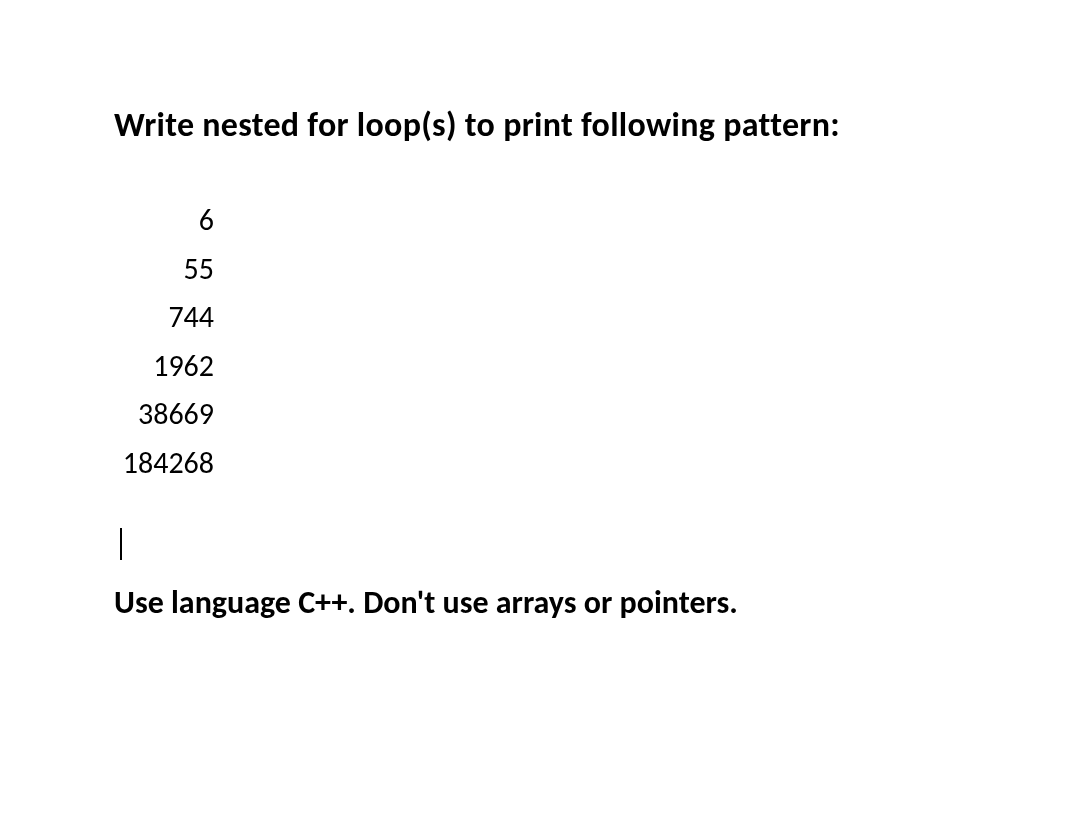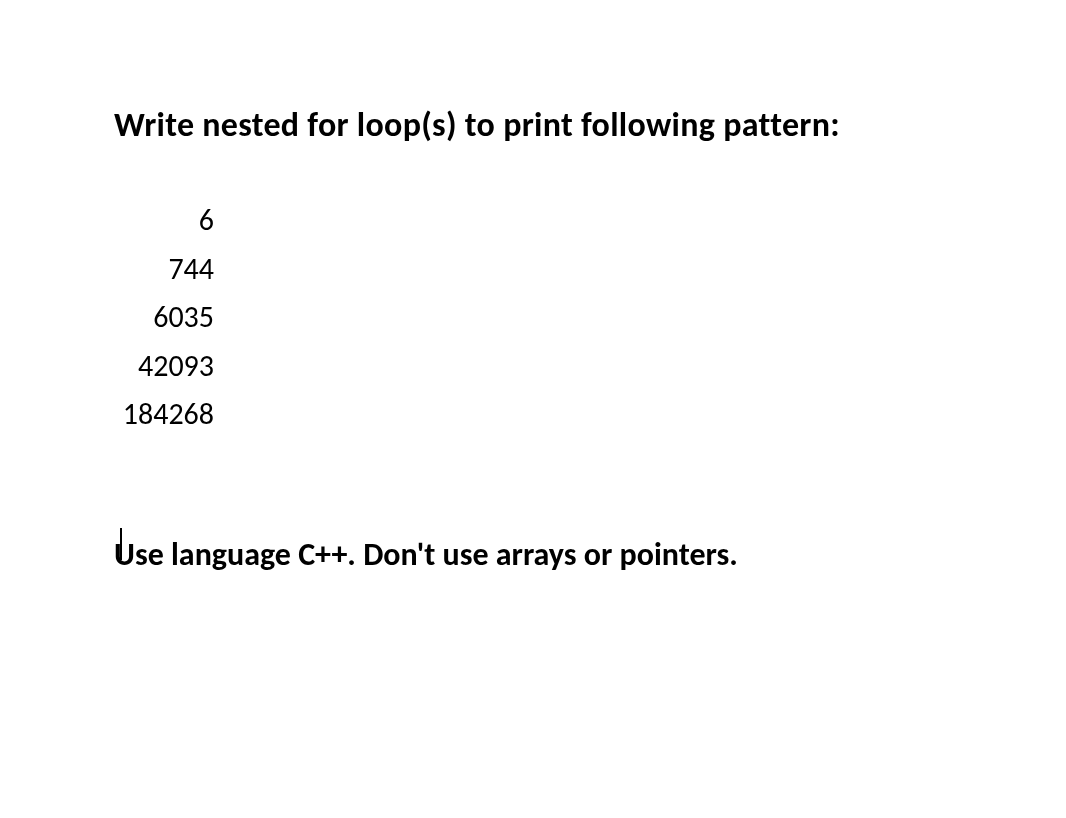--- a/index.html
+++ b/index.html
@@ -50,21 +50,22 @@
       margin-top: 8px;
     }
   </style>
 </head>
 <body>
 
 <div class="heading">Write nested for loop(s) to print following pattern:</div>
 
 <div class="pattern">
   <span class="pattern-line">6</span>
+  <span class="pattern-line">55</span>
   <span class="pattern-line">744</span>
-  <span class="pattern-line">6035</span>
-  <span class="pattern-line">42093</span>
+  <span class="pattern-line">1962</span>
+  <span class="pattern-line">38669</span>
   <span class="pattern-line">184268</span>
 </div>
 
 <span class="cursor"></span>
 
 <div class="instruction">Use language C++. Don't use arrays or pointers.</div>
 
 </body></html>

